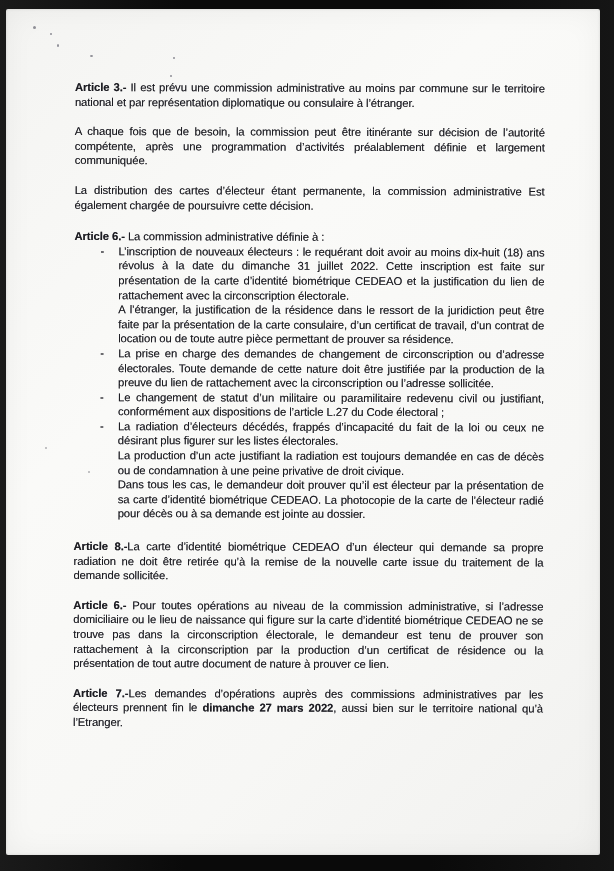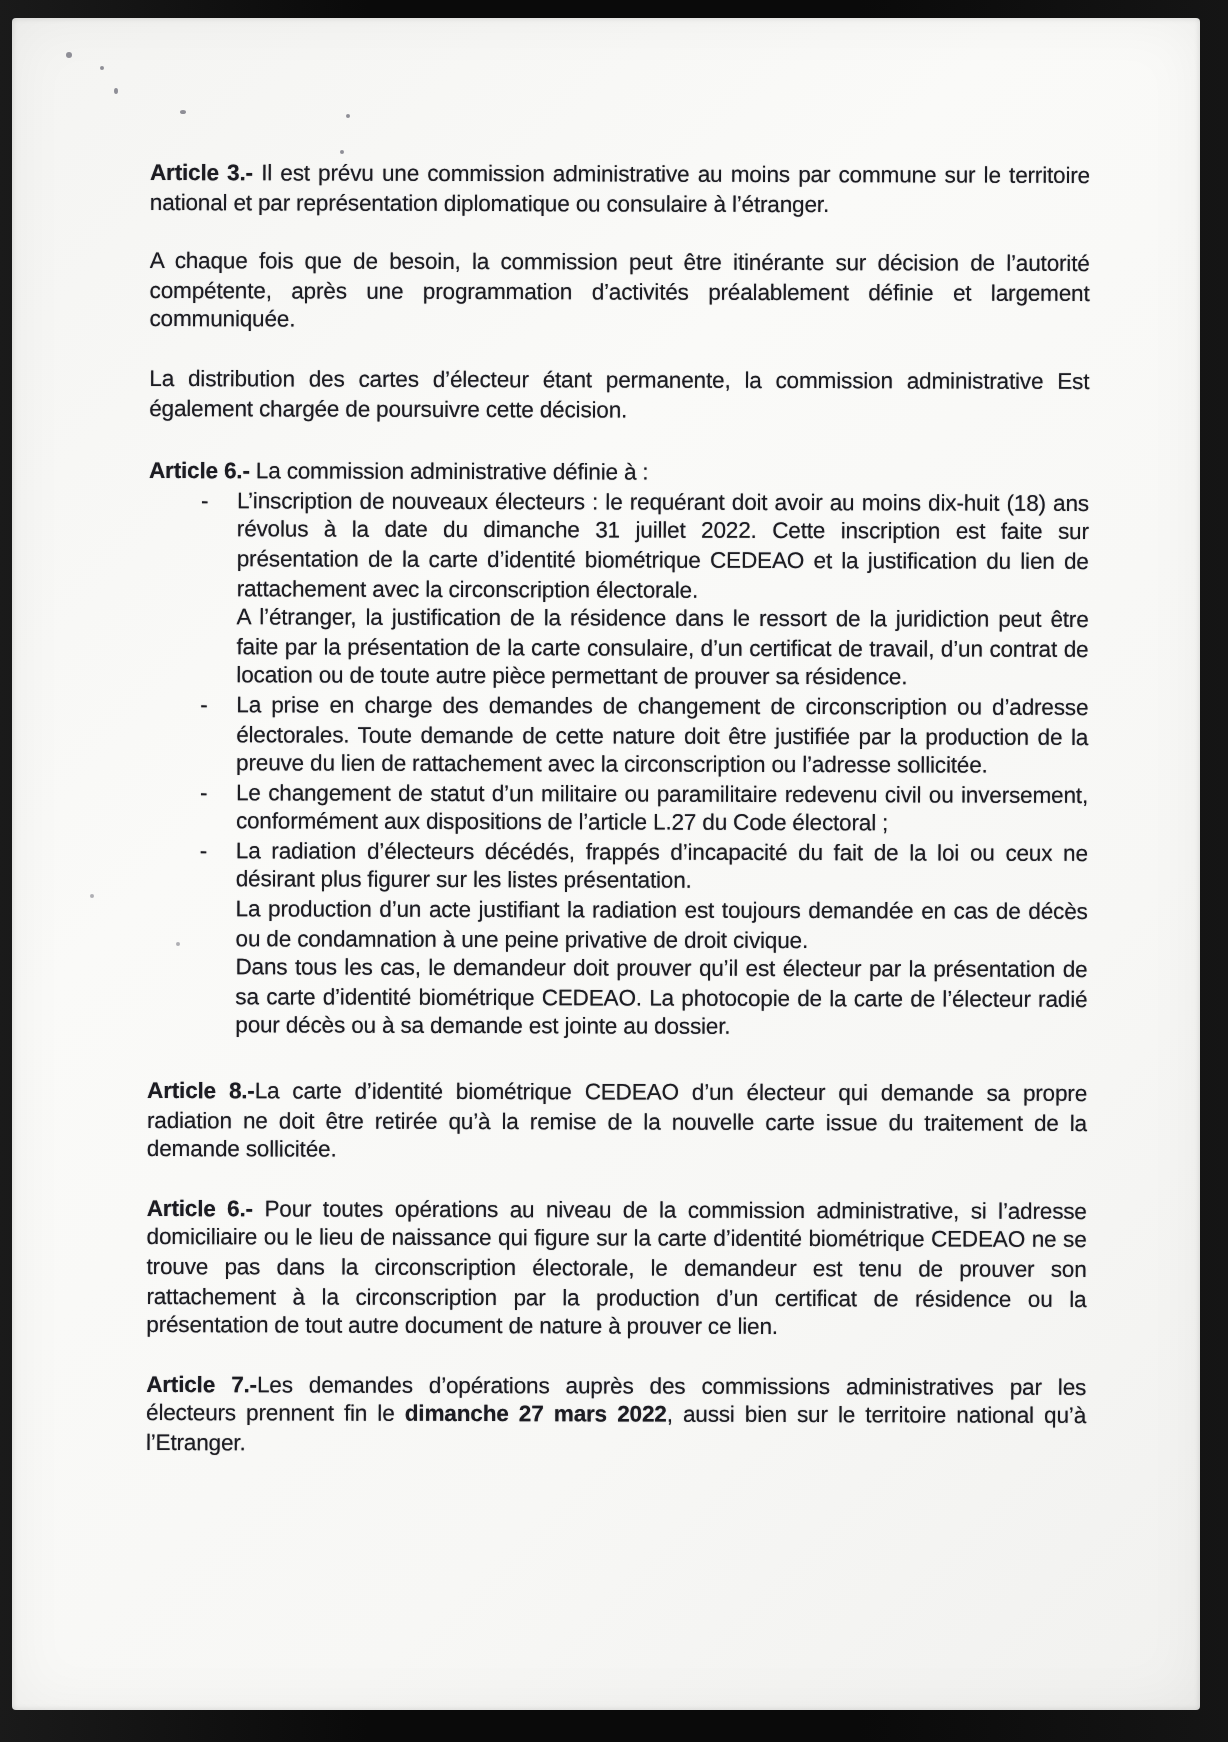--- a/index.html
+++ b/index.html
@@ -96,25 +96,25 @@
             <span class="dash" data-name="list-dash-marker">-</span>
             <div class="item-para" data-name="list-item-paragraph"><span data-name="text-run">L’inscription de nouveaux électeurs : le requérant doit avoir au moins dix-huit (18) ans révolus à la date du dimanche 31 juillet 2022. Cette inscription est faite sur présentation de la carte d’identité biométrique CEDEAO et la justification du lien de rattachement avec la circonscription électorale.</span></div>
             <div class="item-para" data-name="list-item-paragraph"><span data-name="text-run">A l’étranger, la justification de la résidence dans le ressort de la juridiction peut être faite par la présentation de la carte consulaire, d’un certificat de travail, d’un contrat de location ou de toute autre pièce permettant de prouver sa résidence.</span></div>
           </div>
           <div class="list-item" data-name="list-item">
             <span class="dash" data-name="list-dash-marker">-</span>
             <div class="item-para" data-name="list-item-paragraph"><span data-name="text-run">La prise en charge des demandes de changement de circonscription ou d’adresse électorales. Toute demande de cette nature doit être justifiée par la production de la preuve du lien de rattachement avec la circonscription ou l’adresse sollicitée.</span></div>
           </div>
           <div class="list-item" data-name="list-item">
             <span class="dash" data-name="list-dash-marker">-</span>
-            <div class="item-para" data-name="list-item-paragraph"><span data-name="text-run">Le changement de statut d’un militaire ou paramilitaire redevenu civil ou inversement, conformément aux dispositions de l’article L.27 du Code électoral ;</span></div>
+            <div class="item-para" data-name="list-item-paragraph"><span data-name="text-run">Le changement de statut d’un militaire ou paramilitaire redevenu civil ou justifiant, conformément aux dispositions de l’article L.27 du Code électoral ;</span></div>
           </div>
           <div class="list-item" data-name="list-item">
             <span class="dash" data-name="list-dash-marker">-</span>
-            <div class="item-para" data-name="list-item-paragraph"><span data-name="text-run">La radiation d’électeurs décédés, frappés d’incapacité du fait de la loi ou ceux ne désirant plus figurer sur les listes présentation.</span></div>
+            <div class="item-para" data-name="list-item-paragraph"><span data-name="text-run">La radiation d’électeurs décédés, frappés d’incapacité du fait de la loi ou ceux ne désirant plus figurer sur les listes électorales.</span></div>
             <div class="item-para" data-name="list-item-paragraph"><span data-name="text-run">La production d’un acte justifiant la radiation est toujours demandée en cas de décès ou de condamnation à une peine privative de droit civique.</span></div>
             <div class="item-para" data-name="list-item-paragraph"><span data-name="text-run">Dans tous les cas, le demandeur doit prouver qu’il est électeur par la présentation de sa carte d’identité biométrique CEDEAO. La photocopie de la carte de l’électeur radié pour décès ou à sa demande est jointe au dossier.</span></div>
           </div>
         </div>
         <p class="para" data-name="paragraph-article-5"><span class="bold" data-name="bold-text-run">Article 8.-</span><span data-name="text-run">La carte d’identité biométrique CEDEAO d’un électeur qui demande sa propre radiation ne doit être retirée qu’à la remise de la nouvelle carte issue du traitement de la demande sollicitée.</span></p>
         <p class="para" data-name="paragraph-article-6"><span class="bold" data-name="bold-text-run">Article 6.- </span><span data-name="text-run">Pour toutes opérations au niveau de la commission administrative, si l’adresse domiciliaire ou le lieu de naissance qui figure sur la carte d’identité biométrique CEDEAO ne se trouve pas dans la circonscription électorale, le demandeur est tenu de prouver son rattachement à la circonscription par la production d’un certificat de résidence ou la présentation de tout autre document de nature à prouver ce lien.</span></p>
         <p class="para" data-name="paragraph-article-7"><span class="bold" data-name="bold-text-run">Article 7.-</span><span data-name="text-run">Les demandes d’opérations auprès des commissions administratives par les électeurs prennent fin le </span><span class="bold" data-name="bold-text-run">dimanche 27 mars 2022</span><span data-name="text-run">, aussi bien sur le territoire national qu’à l’Etranger.</span></p>
       </div>
   </div>
 </div>

